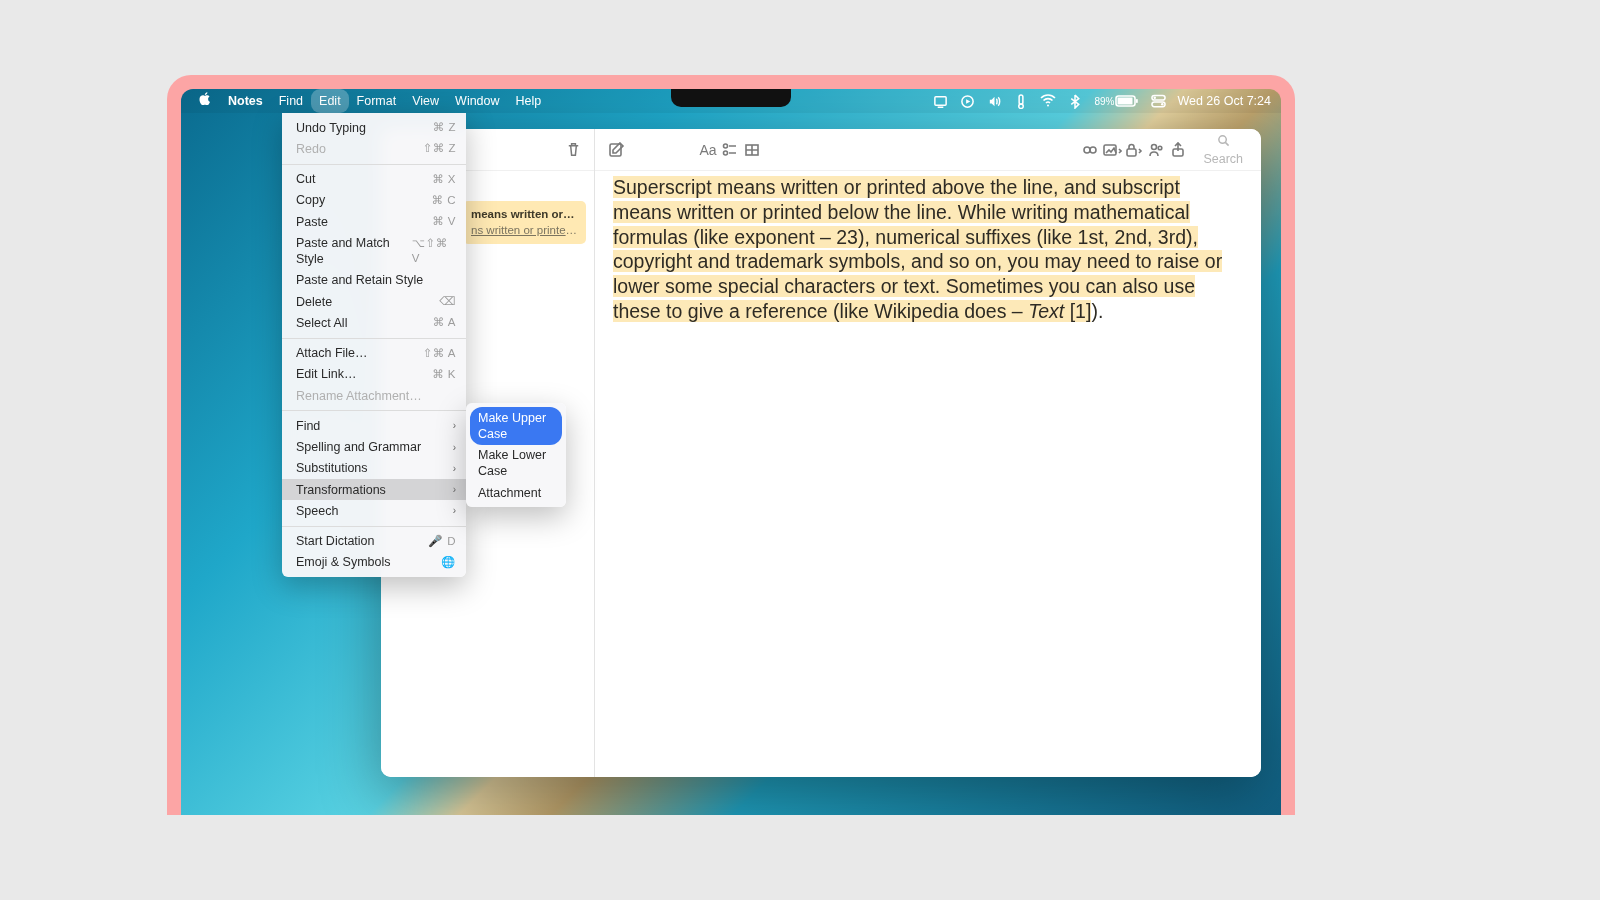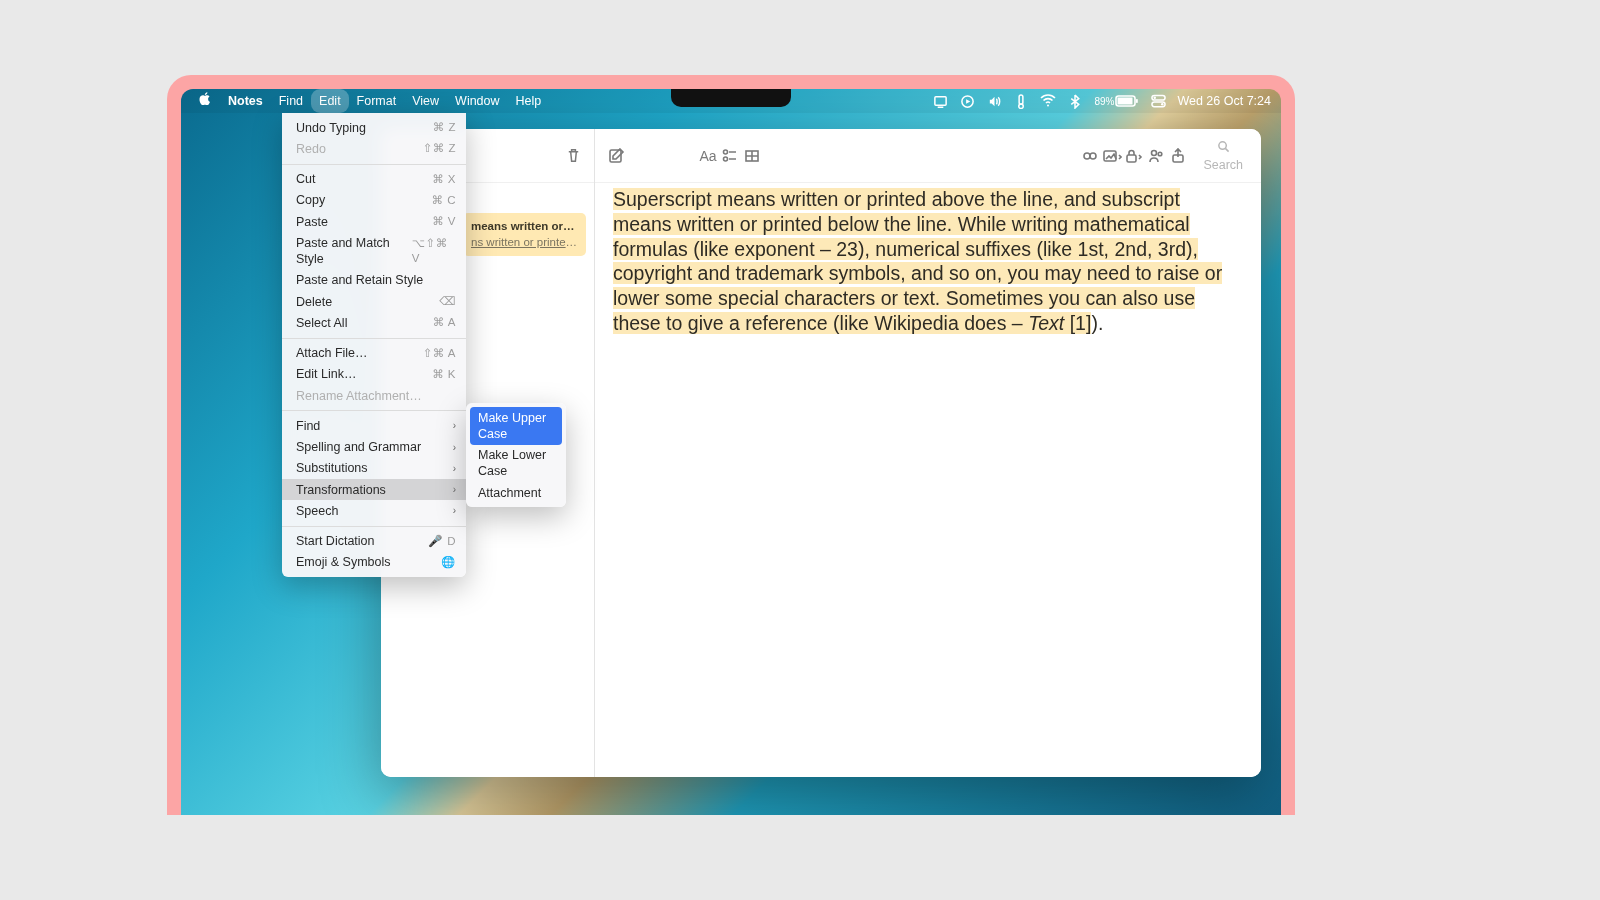--- a/index.html
+++ b/index.html
@@ -81,21 +81,21 @@
   }
   .editor-col {
     flex: 1;
     background: #fff;
     display: flex;
     flex-direction: column;
   }
 
   
   .tb {
-    height: 54px;
+    height: 42px;
     display: flex;
     align-items: center;
     padding: 0 10px;
     border-bottom: 1px solid #f0f0f0;
   }
   .tb.right { justify-content: flex-start; }
   .tb .group { display: flex; gap: 14px; align-items: center; }
   .tb .gap { flex: 1; }
   .tb .tbtn { width: 22px; height: 22px; display: flex; align-items: center; justify-content: center; color: #7a7a7a; border-radius: 4px; }
   .tb .tbtn svg { stroke: #7a7a7a; fill: none; stroke-width: 1.6; }
@@ -160,21 +160,21 @@
     padding: 2.5px 10px 2.5px 14px;
     line-height: 1.3;
     cursor: default;
     position: relative;
   }
   .menu .row.dis { color: #b0b0b0; }
   .menu .row .sc { margin-left: auto; color: #9c9c9c; font-size: 11.5px; letter-spacing: 0.5px; }
   .menu .sep { height: 1px; background: #dcdcdc; margin: 4px 0; }
   .menu .row .chev { margin-left: auto; color: #6a6a6a; font-size: 10px; }
   .menu .row.hov { background: #d4d4d6; }
-  .menu.sub .row { border-radius: 4px; padding-left: 8px; padding-right: 8px;}
+  .menu.sub .row { border-radius: 12px; padding-left: 8px; padding-right: 8px;}
   .menu.sub .row.sel { background: #3a78f2; color: #fff; }
 
 </style>
 </head>
 <body>
 
 <div class="device">
   <div class="screen">
     <div class="notch"></div>
 

